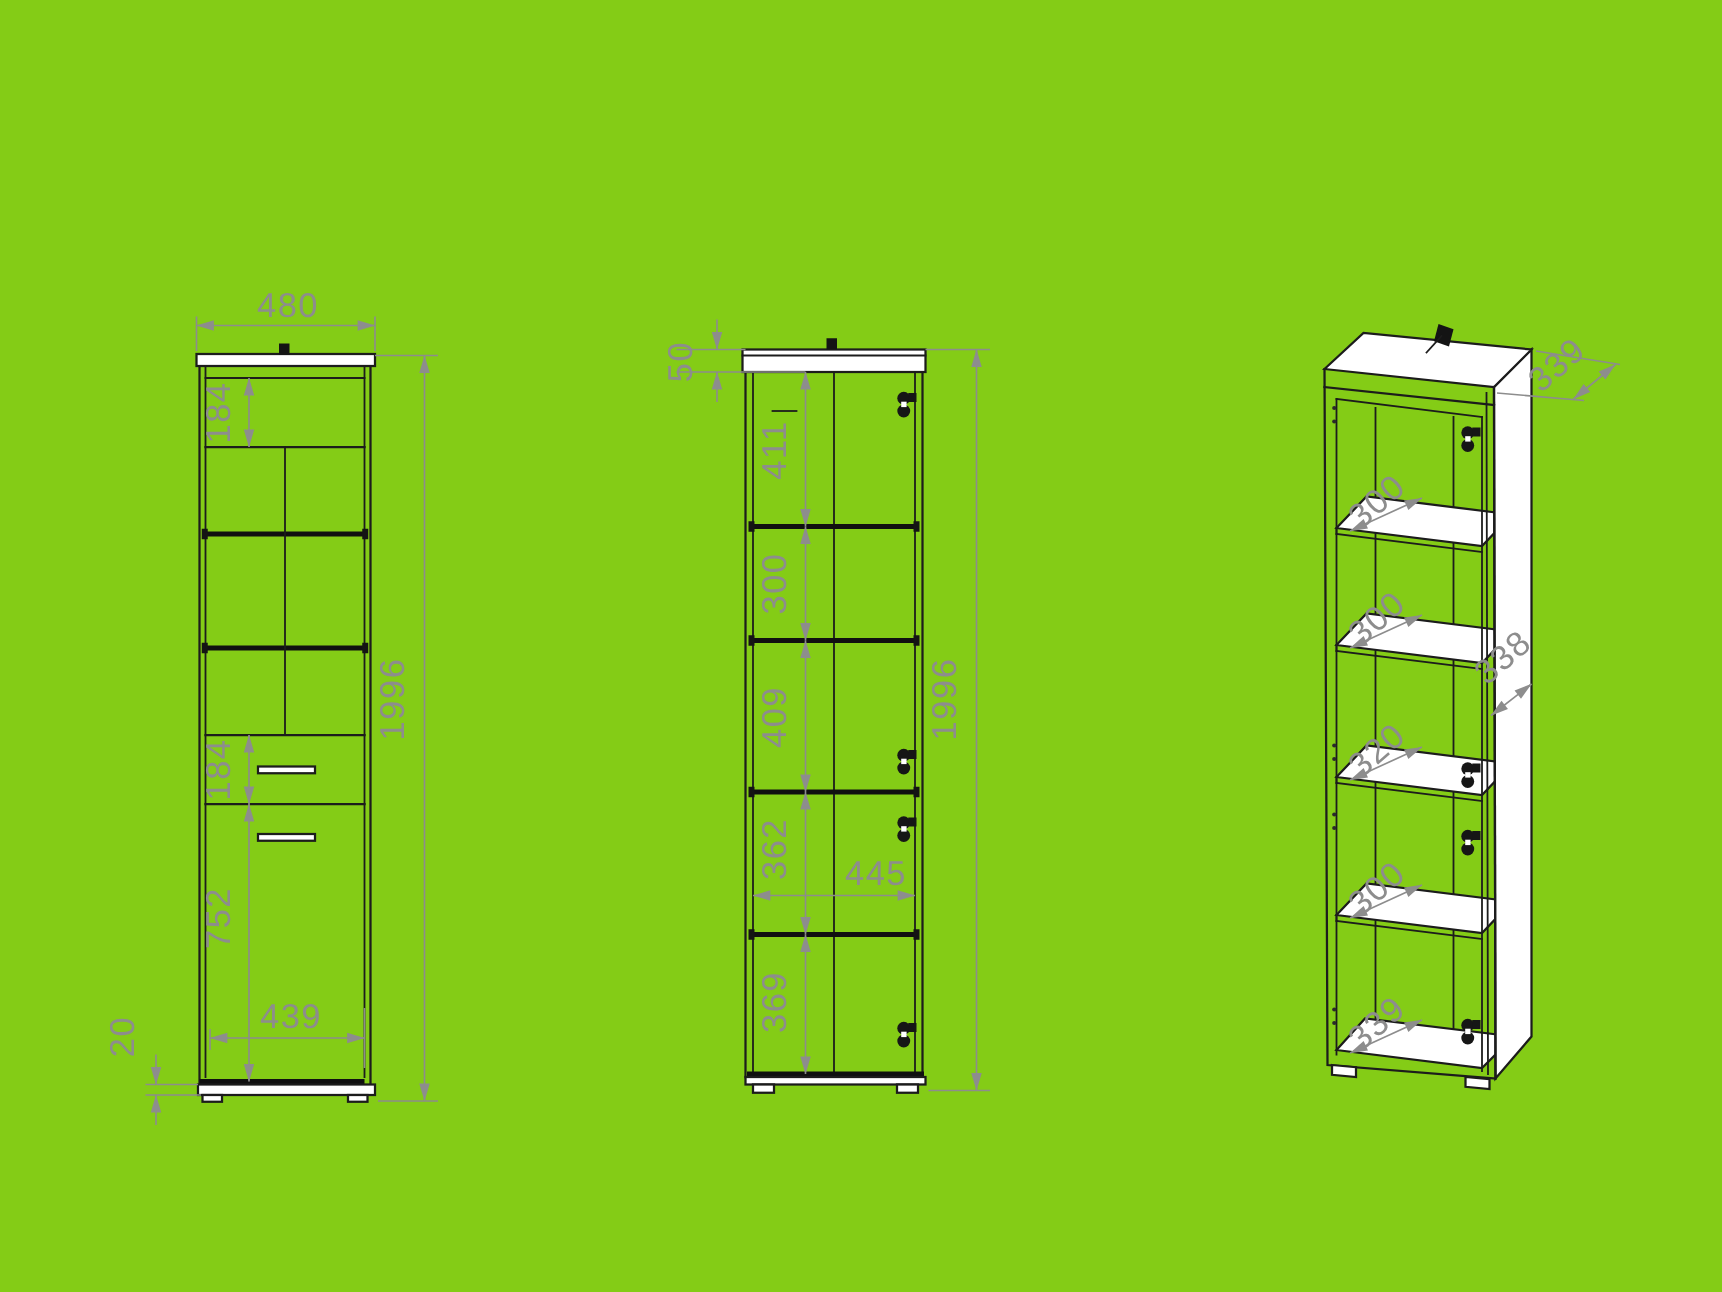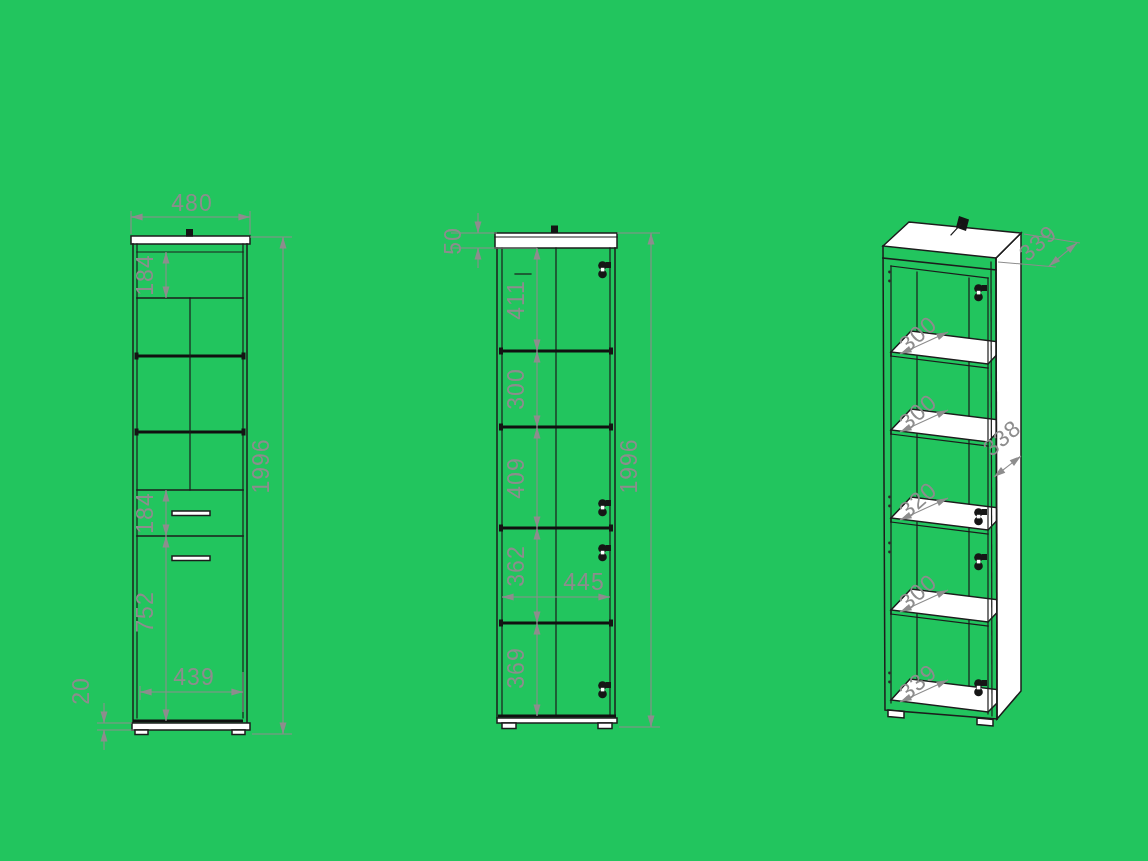--- a/index.html
+++ b/index.html
@@ -1,16 +1,16 @@
 <!DOCTYPE html>
 <html><head>
 <meta charset="utf-8">
 <style>
   html,body{margin:0;padding:0;background:#ffffff;}
-  #stage{position:relative;width:1148px;height:861px;background:#22c55e;overflow:hidden;
+  #stage{position:relative;width:1148px;height:861px;background:#84cc16;overflow:hidden;
          font-family:"Liberation Sans",sans-serif;}
   svg{display:block;}
   .k  {stroke:#1c1c1c;stroke-width:1.5;fill:none;stroke-linecap:square;}
   .k1 {stroke:#1c1c1c;stroke-width:1.2;fill:none;stroke-linecap:square;}
   .kt {stroke:#101010;stroke-width:3.2;fill:none;stroke-linecap:butt;}
   .kf {fill:#ffffff;stroke:#1c1c1c;stroke-width:1.5;stroke-linejoin:miter;}
   .blk{fill:#141414;stroke:none;}
   .d  {stroke:#8d8d8d;stroke-width:1.1;fill:none;}
   .dt {fill:#8d8d8d;font-family:"Liberation Sans",sans-serif;font-size:23px;letter-spacing:1px;}
   .mid{text-anchor:middle;}

